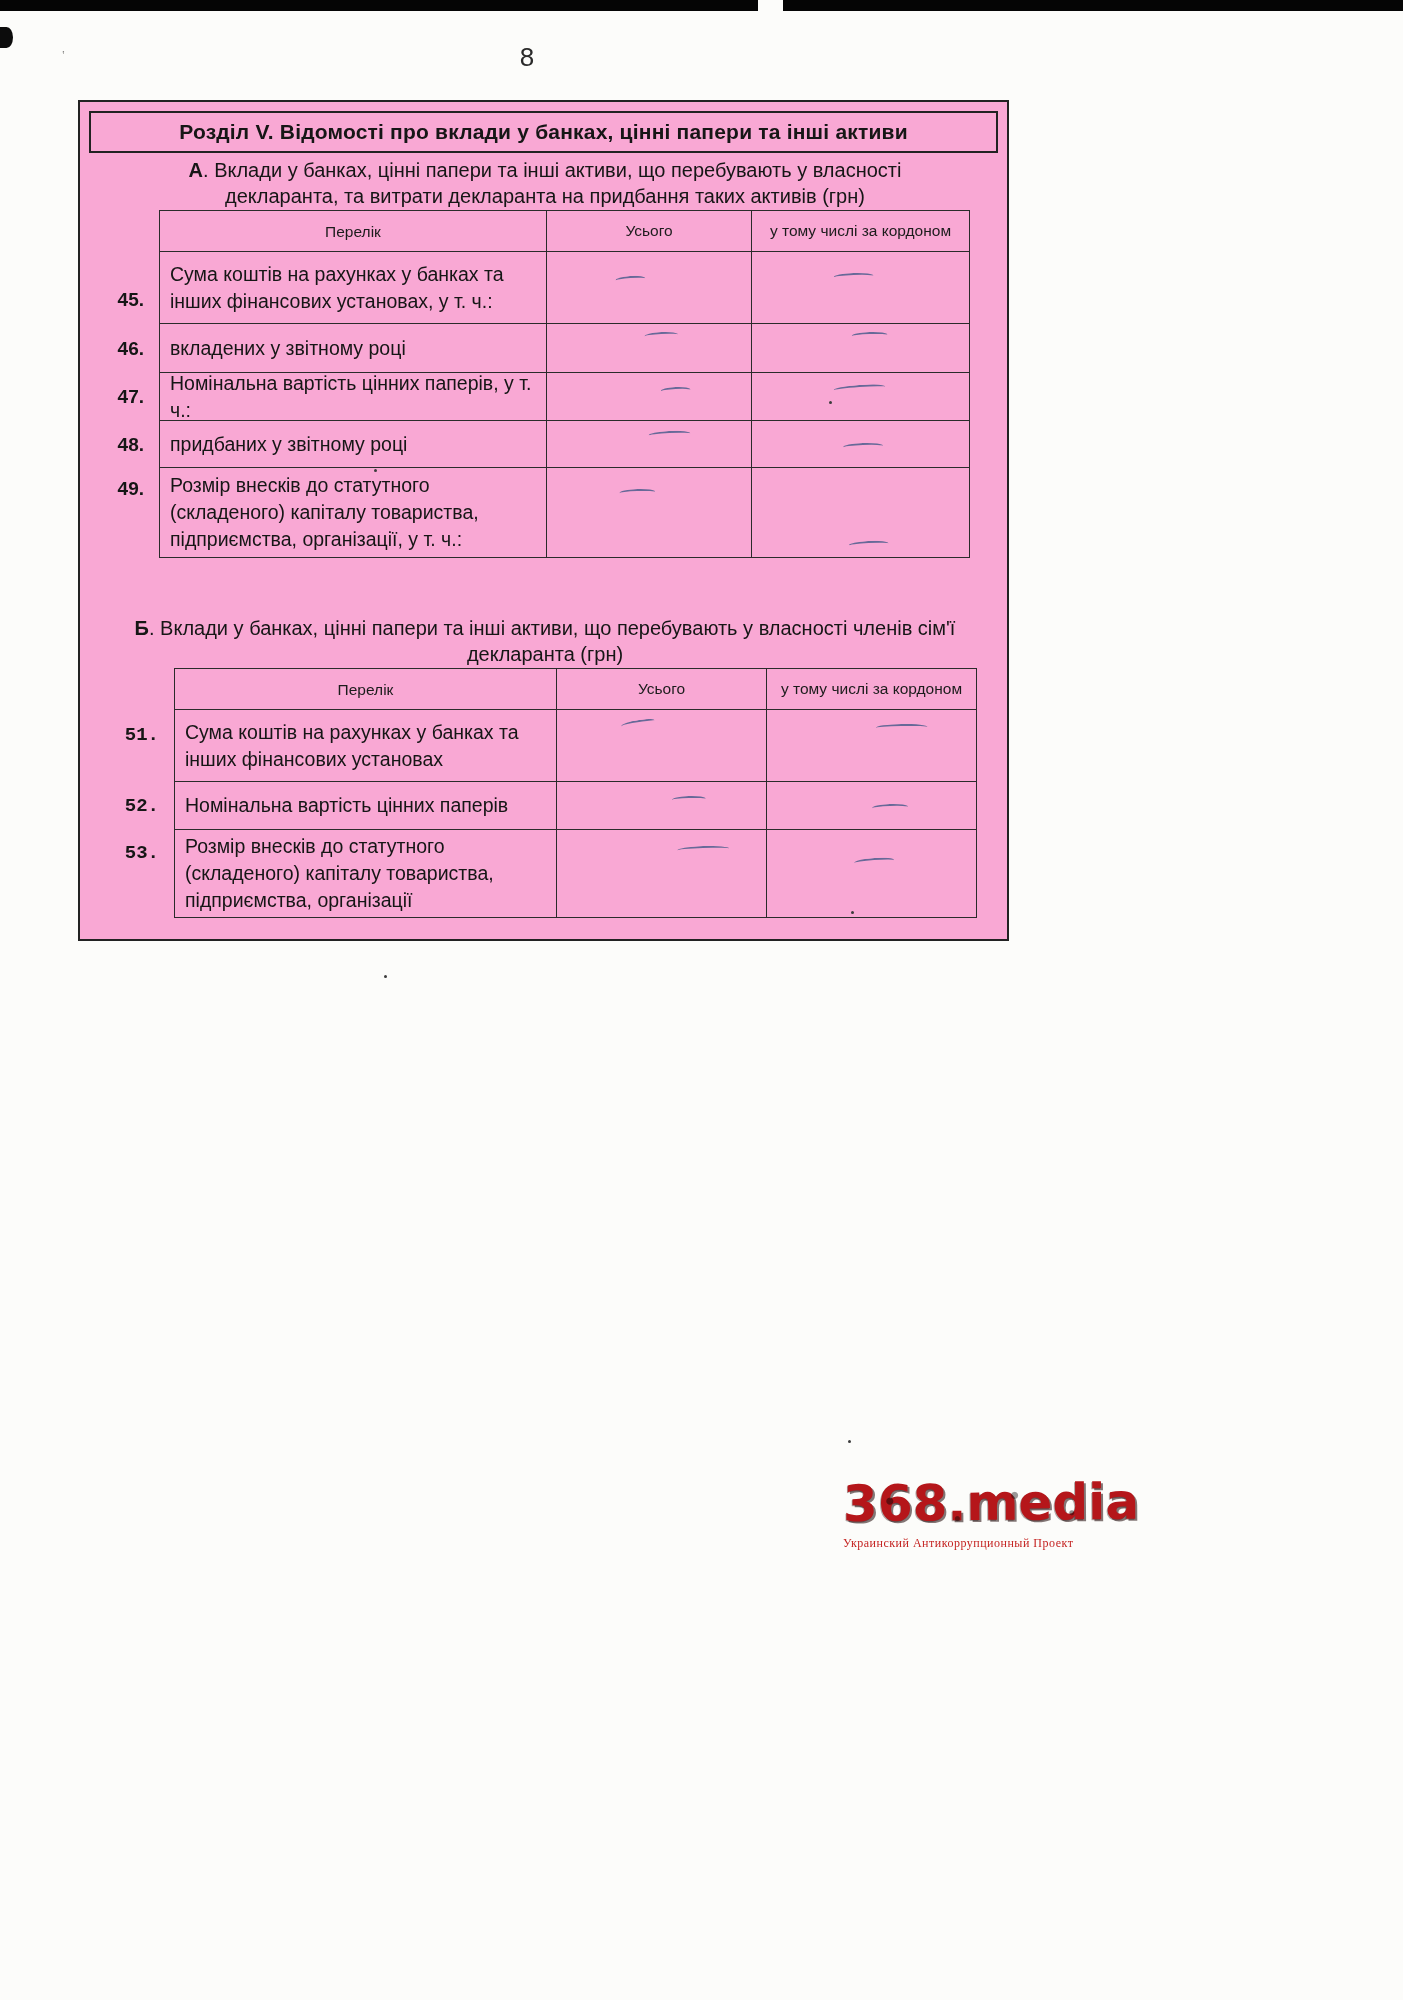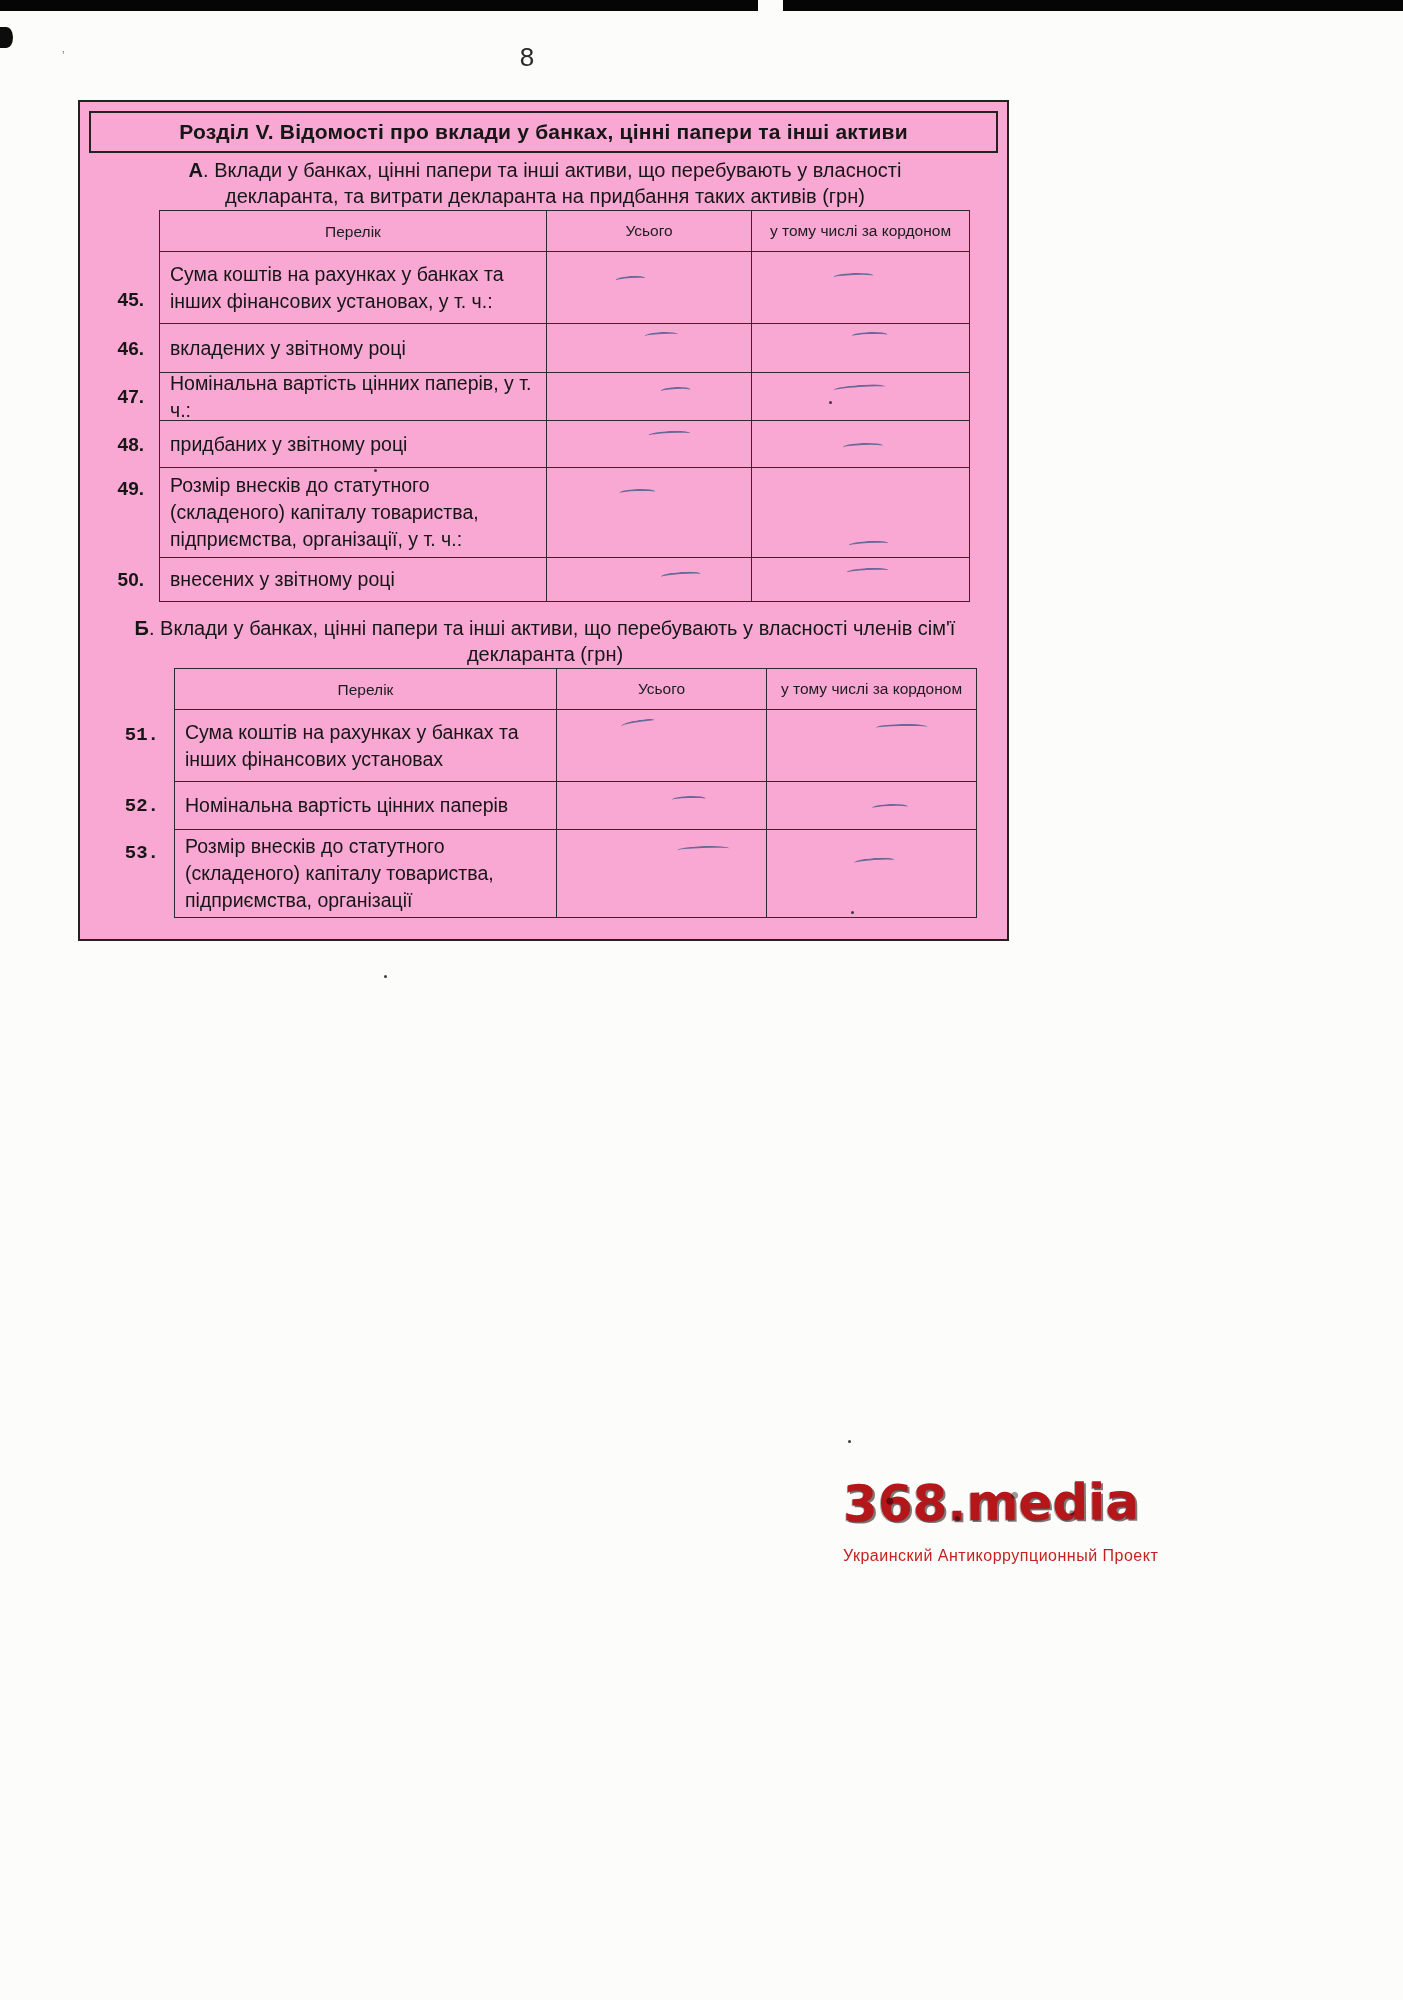--- a/index.html
+++ b/index.html
@@ -100,23 +100,23 @@
   .wm-texture {
     position:absolute; left:0; top:4px; width:260px; height:58px;
     background:
       radial-gradient(circle at 18% 40%, rgba(10,5,5,.5) 0 3px, transparent 4px),
       radial-gradient(circle at 44% 70%, rgba(10,5,5,.45) 0 2px, transparent 3px),
       radial-gradient(circle at 66% 30%, rgba(10,5,5,.4) 0 3px, transparent 4px),
       radial-gradient(circle at 88% 60%, rgba(10,5,5,.45) 0 2px, transparent 3px);
     pointer-events:none;
   }
   .wm-sub {
-    margin-top:15px;
-    font-family:Liberation Sans, sans-serif;
-    font-size:16px; letter-spacing:.5px;
+    margin-top:4px;
+    font-family:Liberation Serif, serif;
+    font-size:12px; letter-spacing:.5px;
     color:#c42220; white-space:nowrap;
   }
 </style>
 </head>
 <body>
 
 <div class="page">
 
   <div class="scan-bar-top"></div>
   <div class="scan-blob-left"></div>
@@ -188,30 +188,20 @@
         <div class="rownum" style="align-items:flex-start;padding-top:10px;">49.</div>
         <div class="cell lbl c1">Розмір внесків до статутного (складеного) капіталу товариства, підприємства, організації, у т. ч.:</div>
         <div class="cell c2">
             <span class="dash" style="width:36px;margin-left:36%;transform:rotate(-2deg) translateY(-20px);"></span>
           </div>
         <div class="cell c3">
             <span class="dash" style="width:40px;margin-left:44%;transform:rotate(-3deg) translateY(32px);"></span>
           </div>
       </div>
 
-      <div class="trow" style="height:44px">
-        <div class="rownum">50.</div>
-        <div class="cell lbl c1">внесених у звітному році</div>
-        <div class="cell c2">
-            <span class="dash" style="width:40px;margin-left:56%;transform:rotate(-4deg) translateY(-4px);"></span>
-          </div>
-        <div class="cell c3">
-            <span class="dash" style="width:42px;margin-left:44%;transform:rotate(-3deg) translateY(-8px);"></span>
-          </div>
-      </div>
     </div>
 
     <div class="section-heading heading-b">
       <span class="letter">Б</span><span>. Вклади у банках, цінні папери та інші активи, що перебувають у власності членів сім'ї декларанта (грн)</span>
     </div>
 
     <div class="tbl-wrap tbl-b">
       <div class="trow hdr">
         <div class="rownum"></div>
         <div class="cell lbl c1" style="justify-content:center;">Перелік</div>

